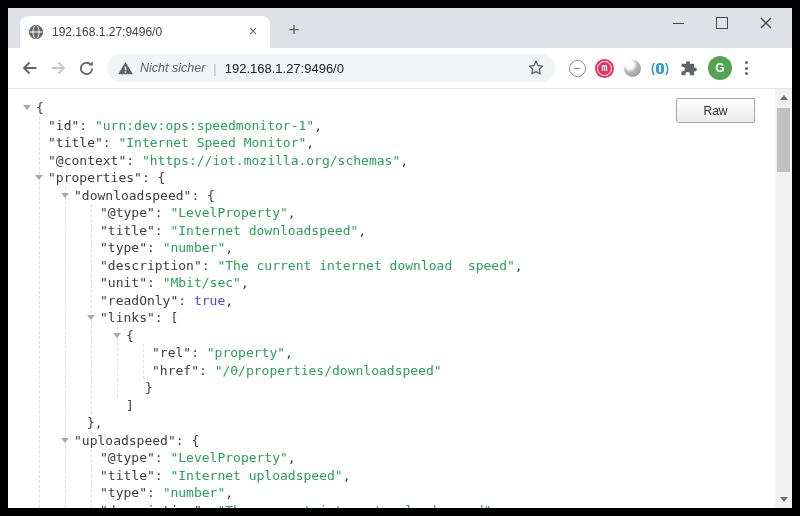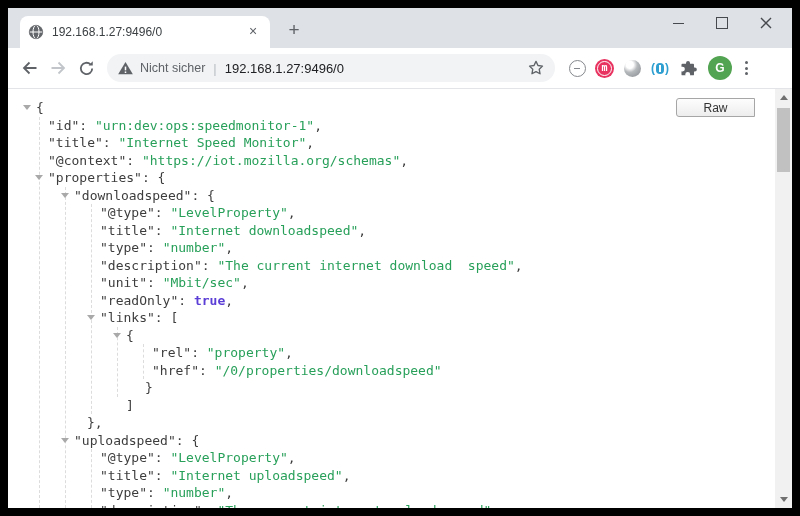--- a/index.html
+++ b/index.html
@@ -21,21 +21,21 @@
   .win-btn{width:44px;height:30px;display:flex;align-items:center;justify-content:center;}
   .wc-min{width:11px;height:0;border-top:1.6px solid #46494d;}
   .wc-max{width:10px;height:10px;border:1.4px solid #46494d;background:transparent;}
 
   
   .toolbar{position:absolute;top:40px;left:0;right:0;height:41px;background:#fff;
            border-bottom:1px solid #e2e4e7;display:flex;align-items:center;box-sizing:border-box;}
   .nav-btn{width:28px;height:28px;display:flex;align-items:center;justify-content:center;border-radius:50%;}
   .omnibox{margin-left:7px;width:448px;height:28px;background:#f1f3f4;border-radius:14px;
            display:flex;align-items:center;padding:0 10px;box-sizing:border-box;}
-  .sec-text{font-size:12.5px;color:#5f6368;margin-left:6px;white-space:nowrap;}
+  .sec-text{font-size:12.5px;color:#5f6368;margin-left:6px;white-space:nowrap;font-style:italic;}
   .omni-sep{font-size:13px;color:#babec3;margin:0 8px;}
   .omni-url{font-size:13px;color:#202124;white-space:nowrap;flex:1;}
   .ext-row{display:flex;align-items:center;margin-left:12px;gap:8px;}
   .ext{width:20px;height:20px;display:flex;align-items:center;justify-content:center;position:relative;}
   .ext-ring{width:15px;height:15px;border:1.8px solid #85888c;border-radius:50%;
             display:flex;align-items:center;justify-content:center;}
   .ext-ring .dash{width:6px;height:0;border-top:1.8px solid #85888c;}
   .ext-m{width:19px;height:19px;border-radius:50%;display:flex;align-items:center;justify-content:center;position:relative;}
   .ext-m::before{content:"";position:absolute;inset:2px;border:1.1px solid #fff;border-radius:50%;}
   .ext-m .m-letter{color:#fff;font-size:10px;font-weight:bold;font-family:"DejaVu Sans Mono",monospace;line-height:1;}
@@ -46,34 +46,34 @@
   .ext-bt .core{width:8px;height:11px;border-radius:4px;position:relative;}
   .ext-bt .core::after{content:"";position:absolute;left:3px;top:2px;width:1.5px;height:7px;background:#fff;}
   .avatar{width:24px;height:24px;border-radius:50%;color:#fff;font-size:12px;font-weight:bold;
           display:flex;align-items:center;justify-content:center;margin-left:10px;}
   .kebab{width:16px;height:24px;display:flex;flex-direction:column;align-items:center;justify-content:center;gap:2.5px;margin-left:6px;}
   .kebab i{width:3px;height:3px;border-radius:50%;background:#5f6368;}
 
   
   .content{position:absolute;top:81px;left:0;right:0;bottom:0;background:#fff;overflow:hidden;}
   .viewer-buttons{position:absolute;top:9px;right:37px;display:flex;z-index:5;}
-  .vbtn{font-family:"Liberation Sans",sans-serif;font-size:12px;color:#333;width:79px;height:19px;
+  .vbtn{font-family:"Liberation Sans",sans-serif;font-size:12px;color:#333;width:79px;height:25px;
         border:1px solid #a6a6a6;background:linear-gradient(#fdfdfd,#ededed);
         display:flex;align-items:center;justify-content:center;box-sizing:border-box;}
   .vbtn-raw{border-radius:3px 0 0 3px;}
   .vbtn-parsed{border-radius:0 3px 3px 0;margin-left:-1px;background:linear-gradient(#ececec,#d7d7d7);border-color:#9c9c9c;}
 
   .code{position:absolute;top:0;left:0;right:17px;bottom:0;padding-top:10px;box-sizing:border-box;
         font-family:"DejaVu Sans Mono","Liberation Mono",monospace;font-size:13px;color:#3d3d3d;overflow:hidden;}
   .code-line{height:17.5px;line-height:17.5px;position:relative;white-space:pre;}
   .tri{position:absolute;top:6px;width:0;height:0;border-left:4px solid transparent;
        border-right:4px solid transparent;border-top:5px solid #a9a9a9;}
   .tok-k{color:var(--c-key);}
   .tok-s{color:var(--c-str);}
-  .tok-b{color:var(--c-bool);font-weight:bold;}
+  .tok-b{color:var(--c-bool);font-weight:normal;}
   .tok-p{color:var(--c-key);}
   .guide{position:absolute;width:0;border-left:1px dashed #dcdcdc;}
 
   
   .scrollbar{position:absolute;top:0;right:0;width:17px;bottom:0;background:#f1f1f1;}
   .sb-arrow{position:absolute;left:4.5px;width:0;height:0;border-left:4px solid transparent;border-right:4px solid transparent;}
   .sb-up{top:6px;border-bottom:5px solid #707070;}
   .sb-down{bottom:6px;border-top:5px solid #707070;}
   .sb-thumb{position:absolute;top:19px;left:2px;width:13px;height:64px;background:#c1c1c1;}
 </style>

